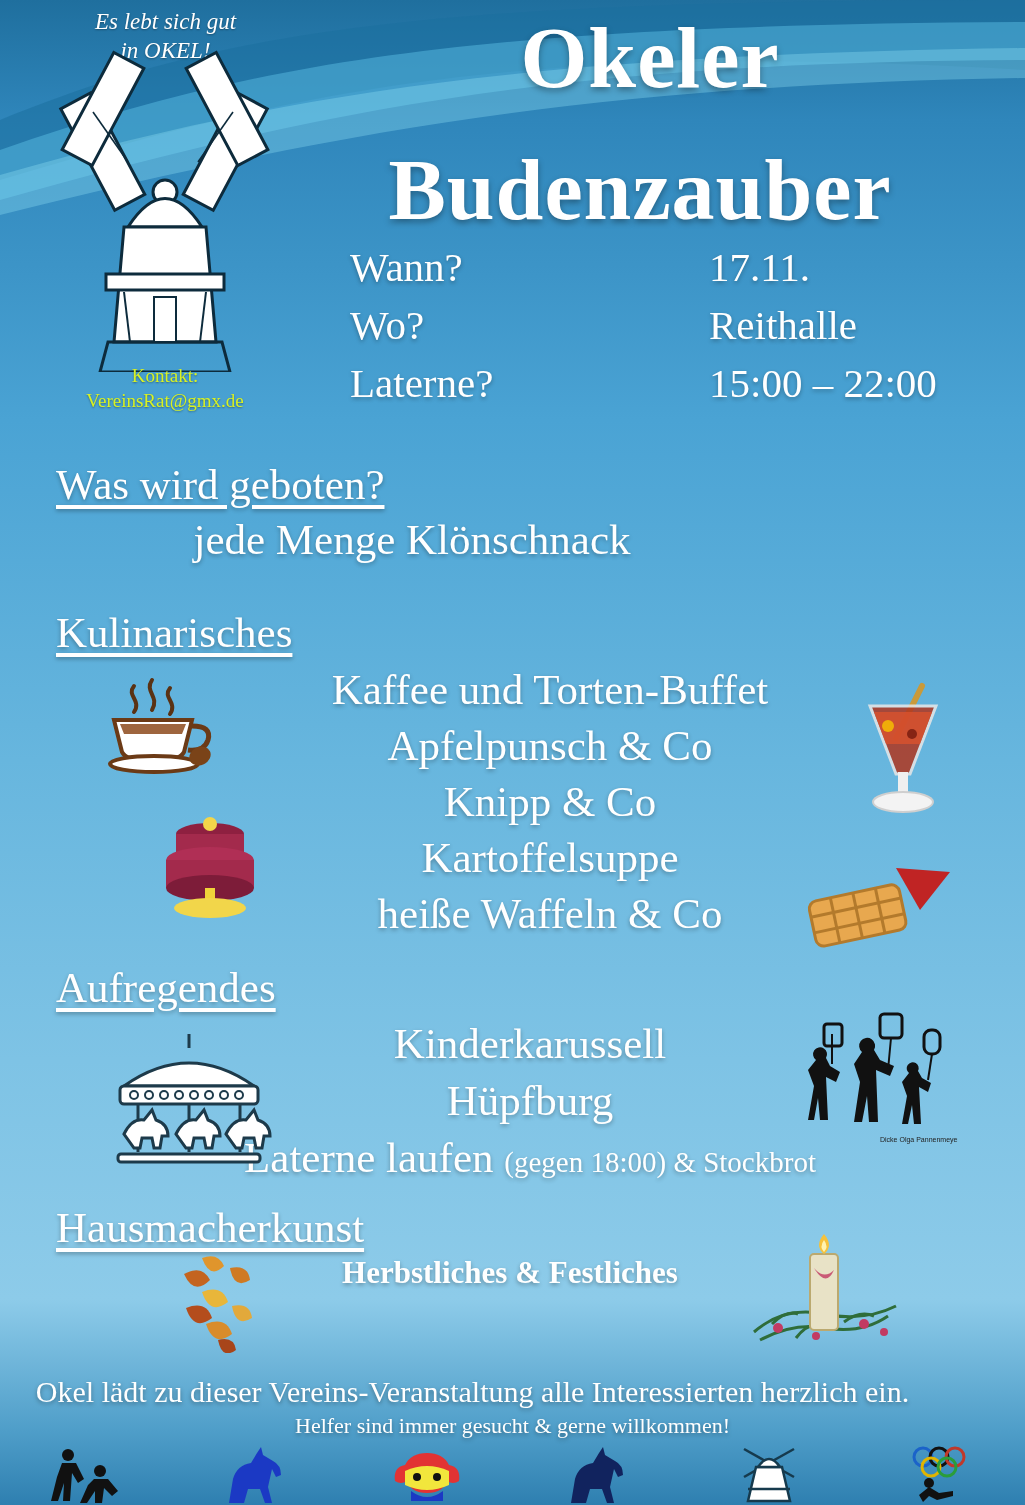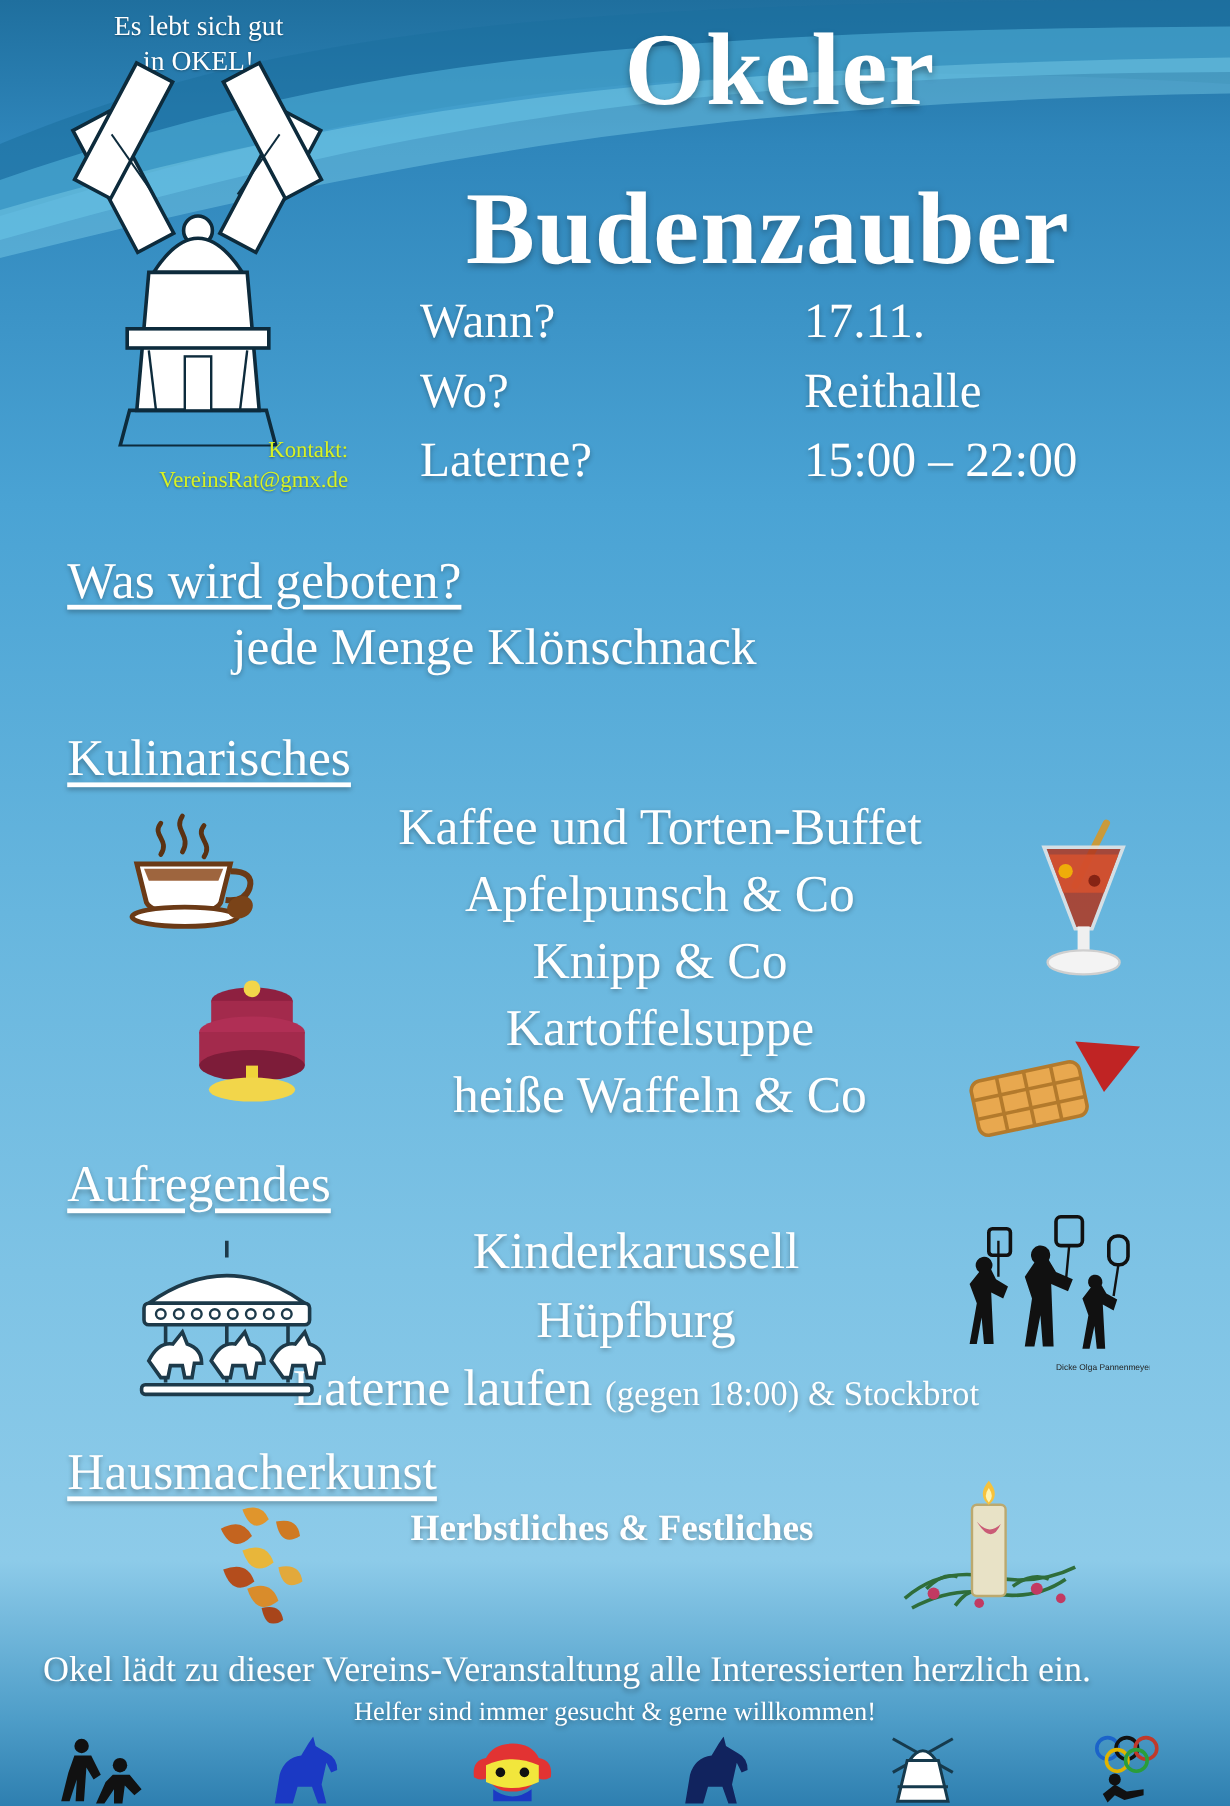--- a/index.html
+++ b/index.html
@@ -47,27 +47,28 @@
   .tagline {
     position: absolute;
     left: 58px;
     top: 8px;
     width: 215px;
     text-align: center;
     color: #ffffff;
     font-size: 23px;
     line-height: 1.25;
     text-shadow: 0 1px 2px rgba(0,0,0,.35);
+    font-style: italic;
   }
   .kontakt {
     position: absolute;
     left: 40px;
     top: 364px;
     width: 250px;
-    text-align: right;
+    text-align: center;
     color: #d8f224;
     font-size: 19px;
     line-height: 1.3;
     text-shadow: 0 1px 2px rgba(0,0,0,.4);
   }
   .title1 {
     position: absolute;
     left: 300px;
     top: 8px;
     width: 700px;
@@ -97,21 +98,21 @@
     width: 620px;
     color: #ffffff;
     font-size: 41px;
     line-height: 1.42;
     text-shadow: 0 2px 4px rgba(0,0,0,.3);
   }
   .facts .row {
     display: flex;
   }
   .facts .q { width: 320px; }
-  .facts .a { flex: 1; }
+  .facts .a { flex: 1; margin-left: 39px; }
 
   .section-head {
     position: absolute;
     color: #ffffff;
     font-size: 43px;
     text-decoration: underline;
     text-underline-offset: 6px;
     text-shadow: 0 2px 4px rgba(0,0,0,.3);
   }
   .line {

